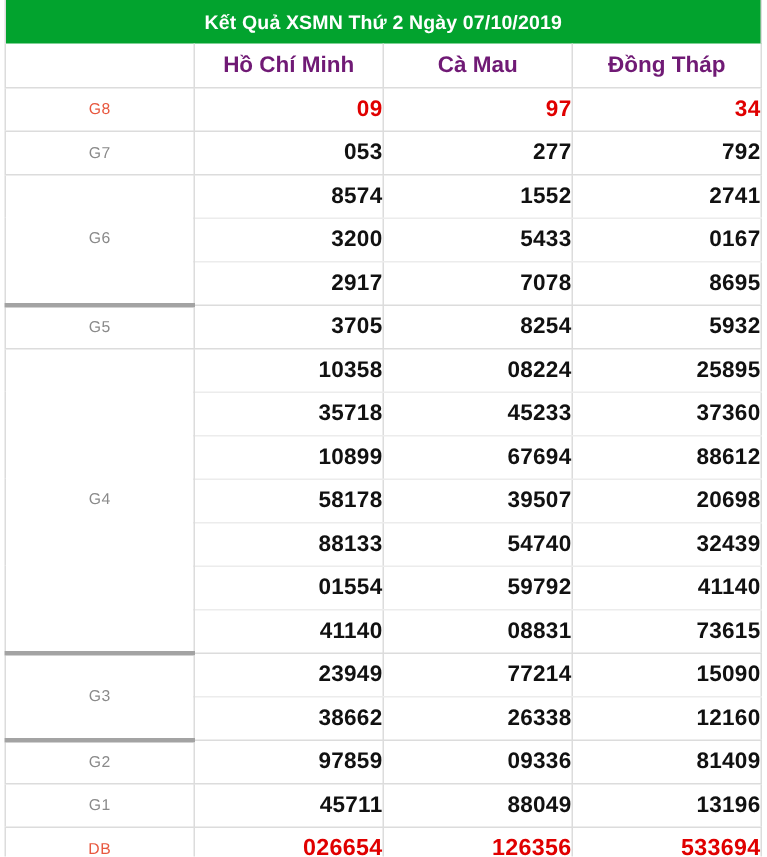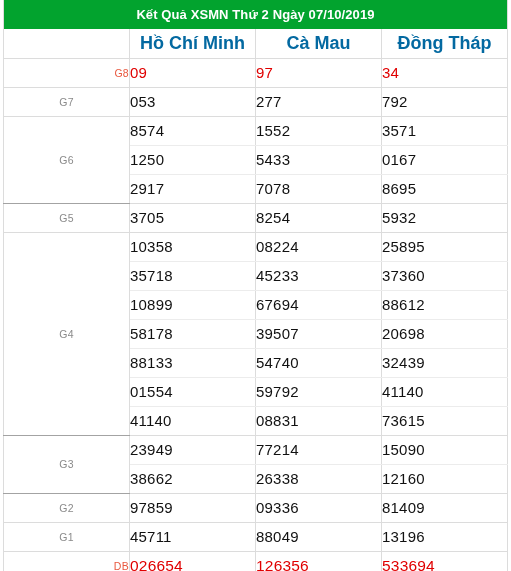--- a/index.html
+++ b/index.html
@@ -39,54 +39,54 @@
     text-align: center;
     height: 29px;
     padding: 0;
     border: none;
     letter-spacing: .1px;
   }
 
   
   .province-row td {
     height: 29px;
-    font-size: 18px;
+    font-size: 15px;
     font-weight: bold;
-    color: #0369a1;
+    color: #701a75;
     text-align: center;
     border-bottom: 1px solid #dcdcdc;
     border-right: 1px solid #dcdcdc;
     padding: 0;
     vertical-align: middle;
   }
   .province-row td:last-child { border-right: none; }
   .province-row td.corner-cell { border-right: 1px solid #dcdcdc; }
 
   
   td.prize-label {
     width: 88px;
     text-align: center;
     vertical-align: middle;
     font-size: 10.5px;
     color: #8a8a8a;
     border-right: 1px solid #dcdcdc;
-    border-bottom: 1px solid #a3a3a3;
+    border-bottom: 3px solid #a3a3a3;
     padding: 0;
     letter-spacing: .3px;
   }
-  td.prize-label.accent { color: #e8583f; text-align: right; }
+  td.prize-label.accent { color: #e8583f; }
 
   
   td.num {
     width: 139px;
     height: 29px;
-    text-align: left;
+    text-align: right;
     vertical-align: middle;
     font-size: 15px;
-    font-weight: normal;
+    font-weight: bold;
     color: #111111;
     border-right: 1px solid #dcdcdc;
     border-bottom: 1px solid #ececec;
     padding: 0;
     letter-spacing: .2px;
   }
   td.num:last-child { border-right: none; }
   td.num.red { color: #e00000; }
   td.num.db { color: #e00000; font-size: 15.5px; }
 
@@ -119,24 +119,24 @@
         <tr class="group-end">
           <td class="prize-label" rowspan="1">G7</td>
           <td class="num">053</td>
           <td class="num">277</td>
           <td class="num">792</td>
         </tr>
         <tr>
           <td class="prize-label" rowspan="3">G6</td>
           <td class="num">8574</td>
           <td class="num">1552</td>
-          <td class="num">3571</td>
-        </tr>
-        <tr>
-          <td class="num">1250</td>
+          <td class="num">2741</td>
+        </tr>
+        <tr>
+          <td class="num">3200</td>
           <td class="num">5433</td>
           <td class="num">0167</td>
         </tr>
         <tr class="group-end">
           <td class="num">2917</td>
           <td class="num">7078</td>
           <td class="num">8695</td>
         </tr>
         <tr class="group-end">
           <td class="prize-label" rowspan="1">G5</td>

